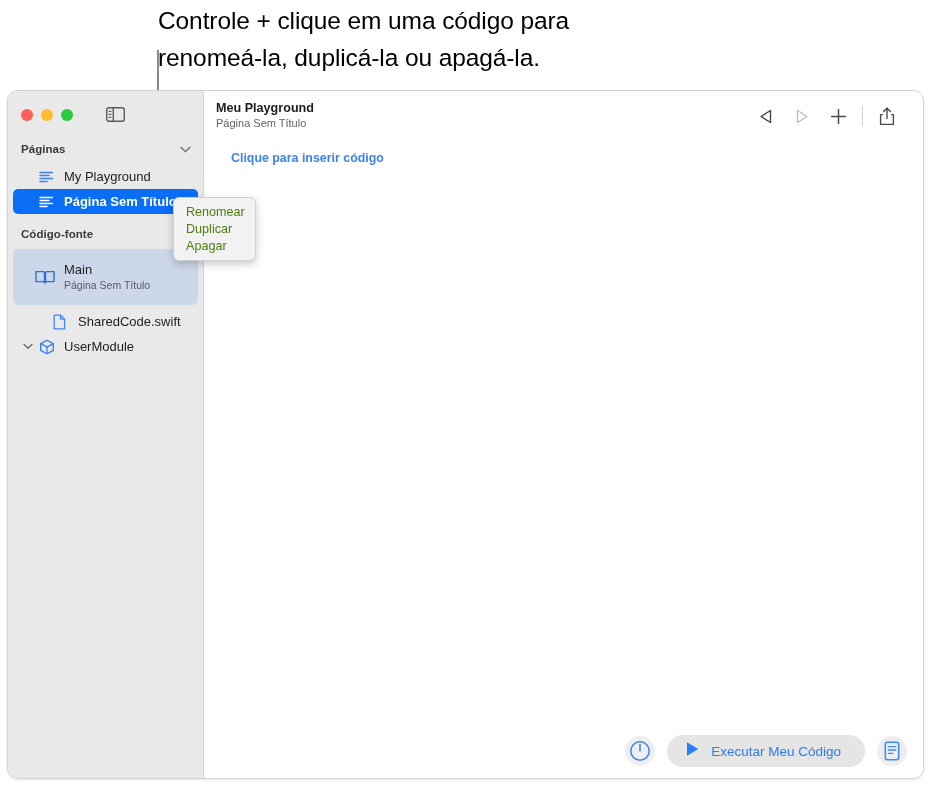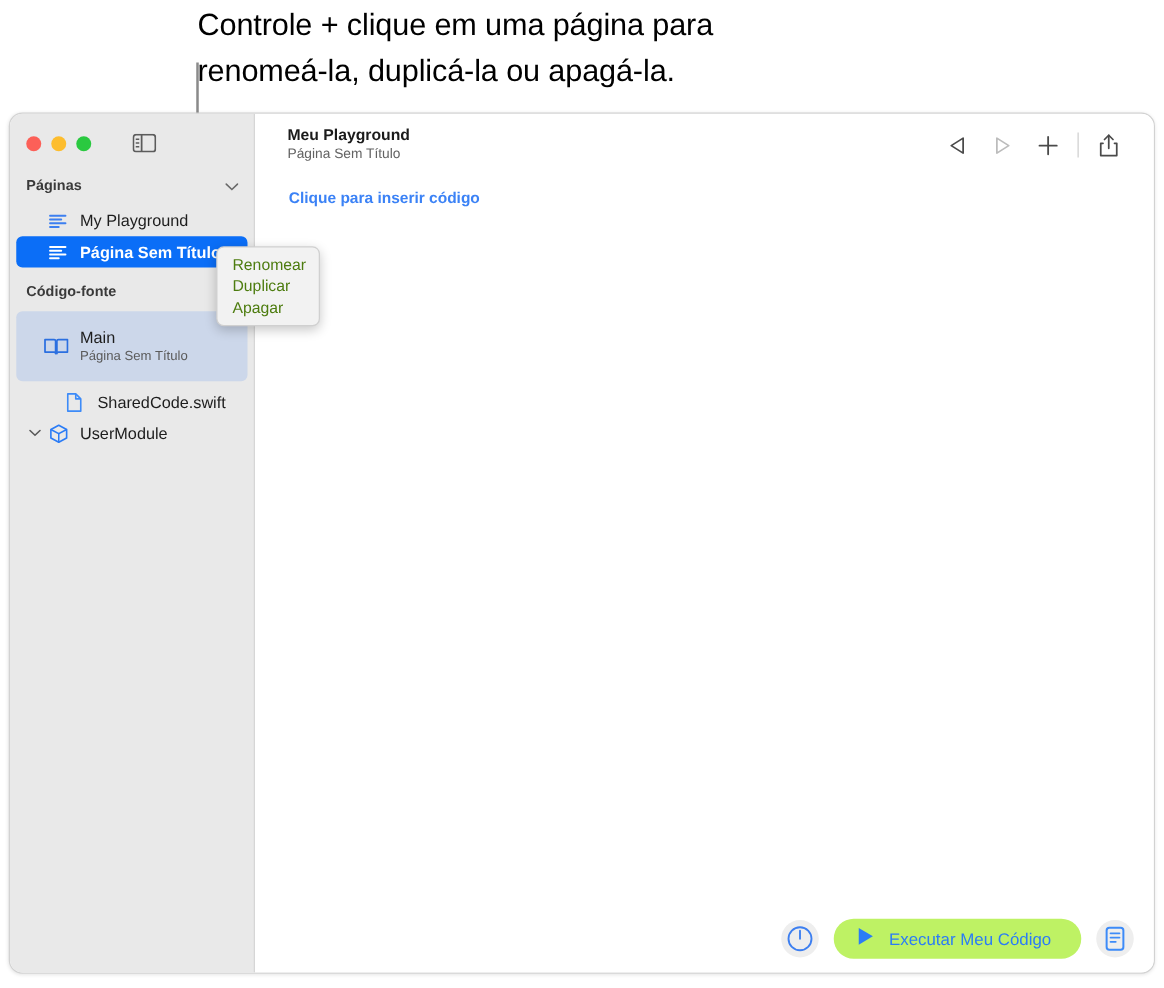--- a/index.html
+++ b/index.html
@@ -130,21 +130,20 @@
   .row.disclosure .tri { width: 12px; flex: 0 0 12px; margin-right: 4px; display:flex; align-items:center; color:#555;}
   .row.child { padding-left: 40px; }
   .spacer-sm { height: 4px; }
   .spacer-md { height: 9px; }
 
   
   .main {
     flex: 1;
     background: #ffffff;
     position: relative;
-    padding-left: 14px;
   }
   .main-toolbar {
     height: 47px;
     display: flex;
     align-items: flex-start;
     justify-content: space-between;
     padding: 10px 18px 0 12px;
     box-sizing: border-box;
   }
   .doc-title { line-height: 1.18; }
@@ -181,21 +180,21 @@
   .circle-btn {
     width: 30px; height: 30px;
     border-radius: 50%;
     background: #eeeeee;
     display: flex; align-items: center; justify-content: center;
     cursor: pointer;
   }
   .run-btn {
     height: 32px;
     border-radius: 16px;
-    background: #bef264;
+    background: #e5e5e5;
     display: flex; align-items: center;
     padding: 0 24px 0 18px;
     gap: 11px;
     cursor: pointer;
   }
   .run-btn .label {
     font-size: 13.5px;
     color: #2b7cf6;
     font-weight: normal;
     white-space: nowrap;
@@ -218,21 +217,21 @@
   .menu-item {
     font-size: 12.6px;
     color: #4d7c0f;
     padding: 1.5px 0 1.5px 12px;
     cursor: default;
   }
 </style>
 </head>
 <body>
 
-<div class="callout-text">Controle + clique em uma página para
+<div class="callout-text">Controle + clique em uma código para
 renomeá-la, duplicá-la ou apagá-la.</div>
 <div class="callout-line"></div>
 
 <div class="window">
 
   <div class="sidebar">
 
     <div class="traffic-row">
       <span class="dot red"></span>
       <span class="dot yellow"></span>

